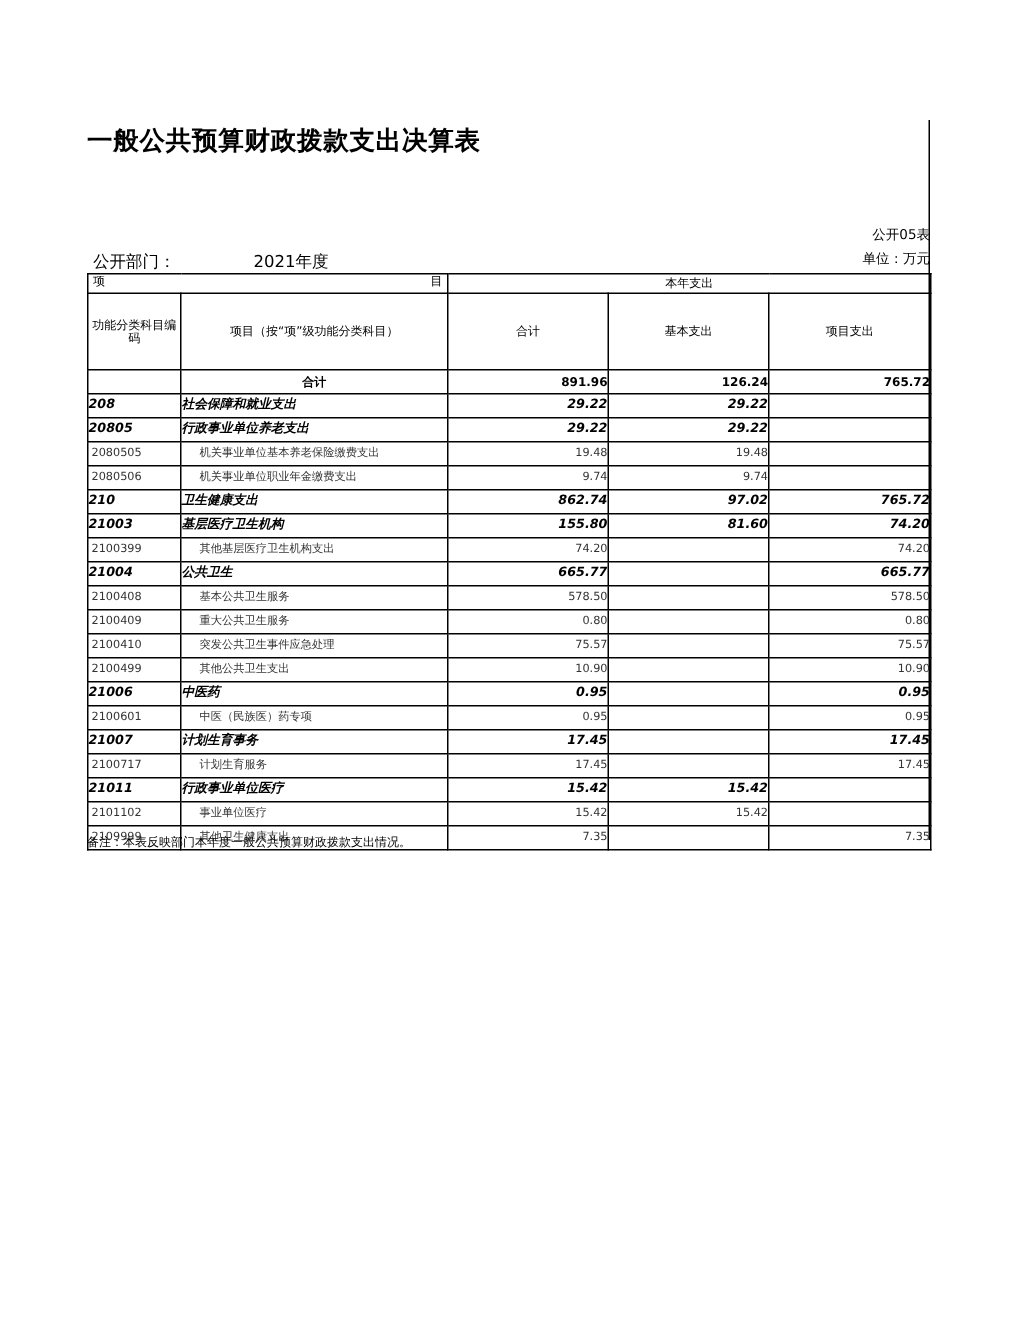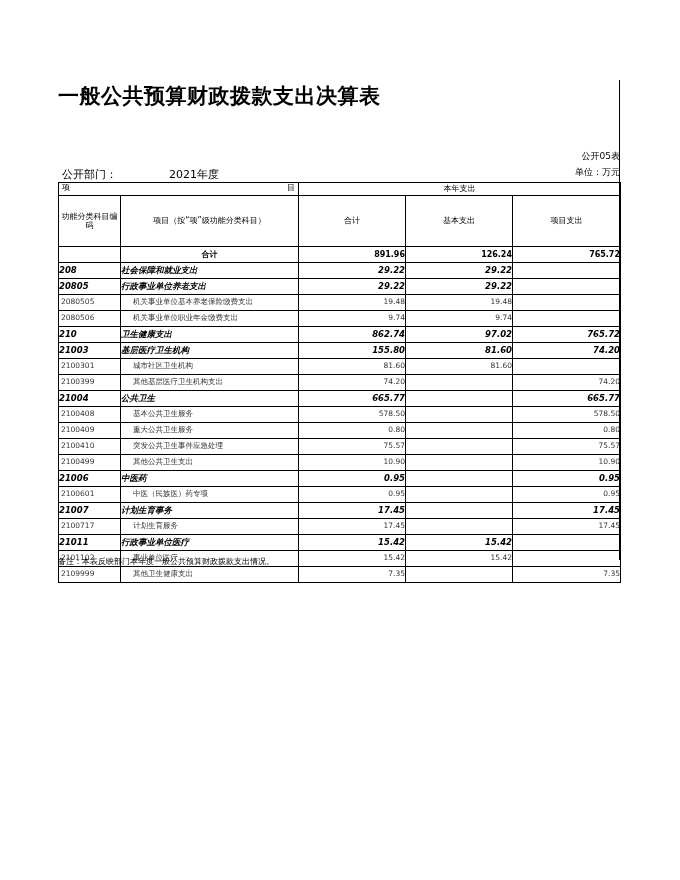--- a/index.html
+++ b/index.html
@@ -19,21 +19,21 @@
     position: absolute;
     left: 0;
     top: 0;
     width: 680px;
     height: 880px;
   }
   .title {
     position: absolute;
     left: 58px;
     top: 82px;
-    font-size: 21px;
+    font-size: 17px;
     font-weight: bold;
     letter-spacing: 0.5px;
     white-space: nowrap;
   }
   .form-no {
     position: absolute;
     right: 60px;
     top: 150px;
     font-size: 9px;
     text-align: right;
@@ -242,27 +242,20 @@
           <td class="num">765.72</td>
         </tr>
         <tr class="lvl-1">
           <td class="row-code">21003</td>
           <td class="row-label">基层医疗卫生机构</td>
           <td class="num">155.80</td>
           <td class="num">81.60</td>
           <td class="num">74.20</td>
         </tr>
         <tr class="lvl-2">
-          <td class="row-code">2100301</td>
-          <td class="row-label">城市社区卫生机构</td>
-          <td class="num">81.60</td>
-          <td class="num">81.60</td>
-          <td class="num"></td>
-        </tr>
-        <tr class="lvl-2">
           <td class="row-code">2100399</td>
           <td class="row-label">其他基层医疗卫生机构支出</td>
           <td class="num">74.20</td>
           <td class="num"></td>
           <td class="num">74.20</td>
         </tr>
         <tr class="lvl-1">
           <td class="row-code">21004</td>
           <td class="row-label">公共卫生</td>
           <td class="num">665.77</td>

